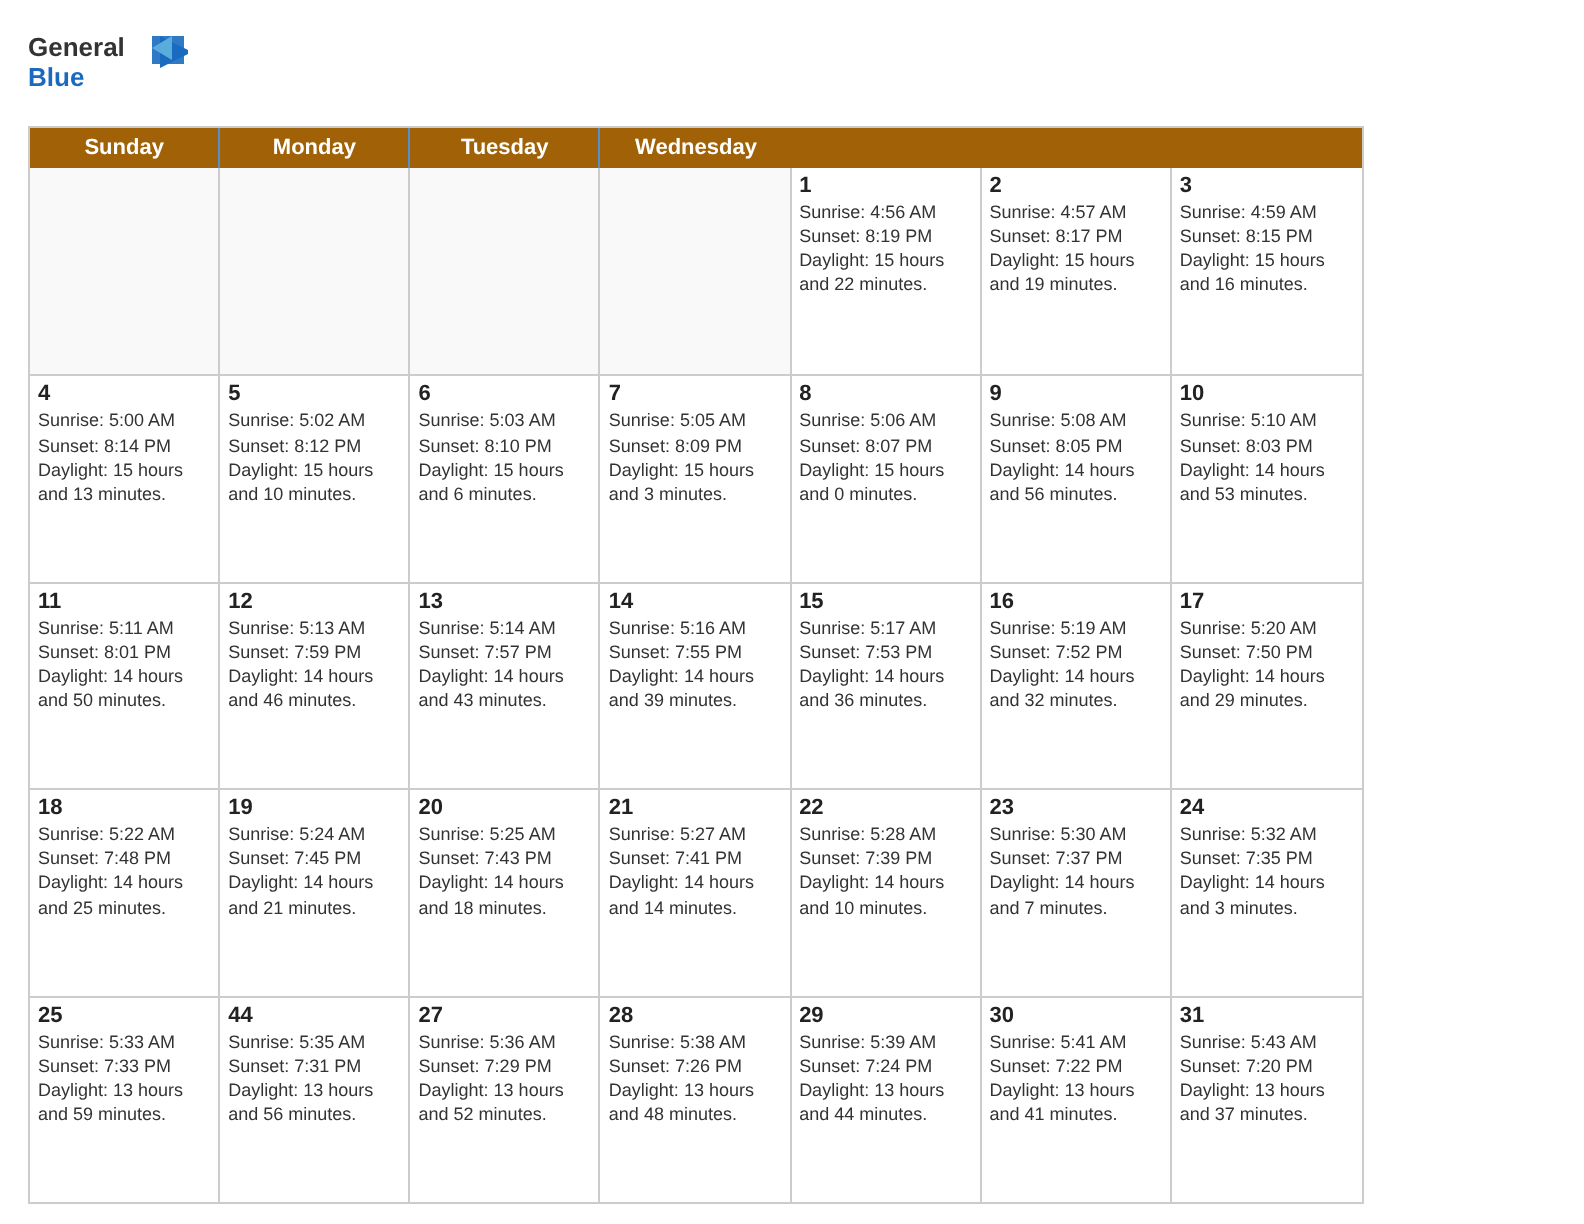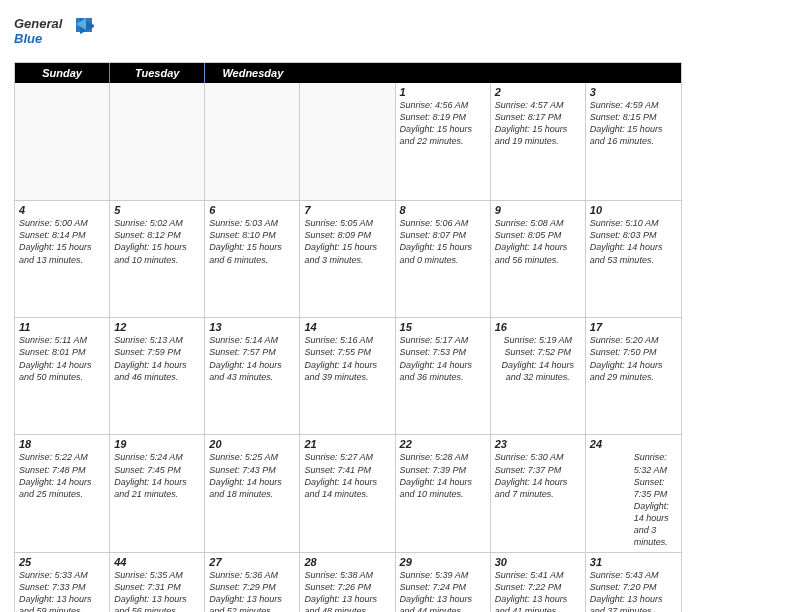--- a/index.html
+++ b/index.html
@@ -9,21 +9,20 @@
       width: 792px;
       height: 612px;
       overflow: hidden;
     }
     .page {
       width: 696px;
       height: 612px;
       padding: 10px 14px;
       display: flex;
       flex-direction: column;
-      font-style: italic;
     }
     .header {
       display: flex;
       justify-content: space-between;
       align-items: flex-start;
       margin-bottom: 6px;
     }
     .logo-area {
       display: flex;
       align-items: center;
@@ -43,21 +42,21 @@
     }
     .calendar {
       flex: 1;
       display: flex;
       flex-direction: column;
       border: 1px solid #ccc;
     }
     .cal-header {
       display: grid;
       grid-template-columns: repeat(7, 1fr);
-      background: #000000;
+      background: #a16207;
     }
     .cal-header-cell {
       color: #fff;
       font-size: 11px;
       font-weight: bold;
       padding: 4px 4px;
       text-align: center;
       border-right: 1px solid #5590cc;
     }
     .cal-header-cell:last-child { border-right: none; }
@@ -116,20 +115,21 @@
     </div>
     <div class="title-area">
       <div class="month-year"></div>
       <div class="location"></div>
     </div>
   </div>
 
   <div class="calendar">
     <div class="cal-header">
     <div class="cal-header-cell">Sunday</div>
+        <div class="cal-header-cell">Monday</div>
         <div class="cal-header-cell">Tuesday</div>
         <div class="cal-header-cell">Wednesday</div>
       </div>
     <div class="cal-body">
     <div class="cal-week">
           <div class="cal-cell empty"></div>
           <div class="cal-cell empty"></div>
           <div class="cal-cell empty"></div>
           <div class="cal-cell empty"></div>
           <div class="cal-cell">
@@ -236,21 +236,21 @@
           </div>
           <div class="cal-cell">
             <div class="day-num">15</div>
             <div class="cell-info" style="white-space: pre-line;">Sunrise: 5:17 AM
 Sunset: 7:53 PM
 Daylight: 14 hours
 and 36 minutes.</div>
           </div>
           <div class="cal-cell">
             <div class="day-num">16</div>
-            <div class="cell-info" style="white-space: pre-line; text-align: center;">Sunrise: 5:19 AM
+            <div class="cell-info" style="white-space: pre-line;">Sunrise: 5:19 AM
 Sunset: 7:52 PM
 Daylight: 14 hours
 and 32 minutes.</div>
           </div>
           <div class="cal-cell">
             <div class="day-num">17</div>
             <div class="cell-info" style="white-space: pre-line;">Sunrise: 5:20 AM
 Sunset: 7:50 PM
 Daylight: 14 hours
 and 29 minutes.</div>
@@ -294,21 +294,21 @@
           </div>
           <div class="cal-cell">
             <div class="day-num">23</div>
             <div class="cell-info" style="white-space: pre-line;">Sunrise: 5:30 AM
 Sunset: 7:37 PM
 Daylight: 14 hours
 and 7 minutes.</div>
           </div>
           <div class="cal-cell">
             <div class="day-num">24</div>
-            <div class="cell-info" style="white-space: pre-line; margin-left: 44px;">Sunrise: 5:32 AM
+            <div class="cell-info" style="white-space: pre-line;">Sunrise: 5:32 AM
 Sunset: 7:35 PM
 Daylight: 14 hours
 and 3 minutes.</div>
           </div>
         </div>
         <div class="cal-week">
           <div class="cal-cell">
             <div class="day-num">25</div>
             <div class="cell-info" style="white-space: pre-line;">Sunrise: 5:33 AM
 Sunset: 7:33 PM

